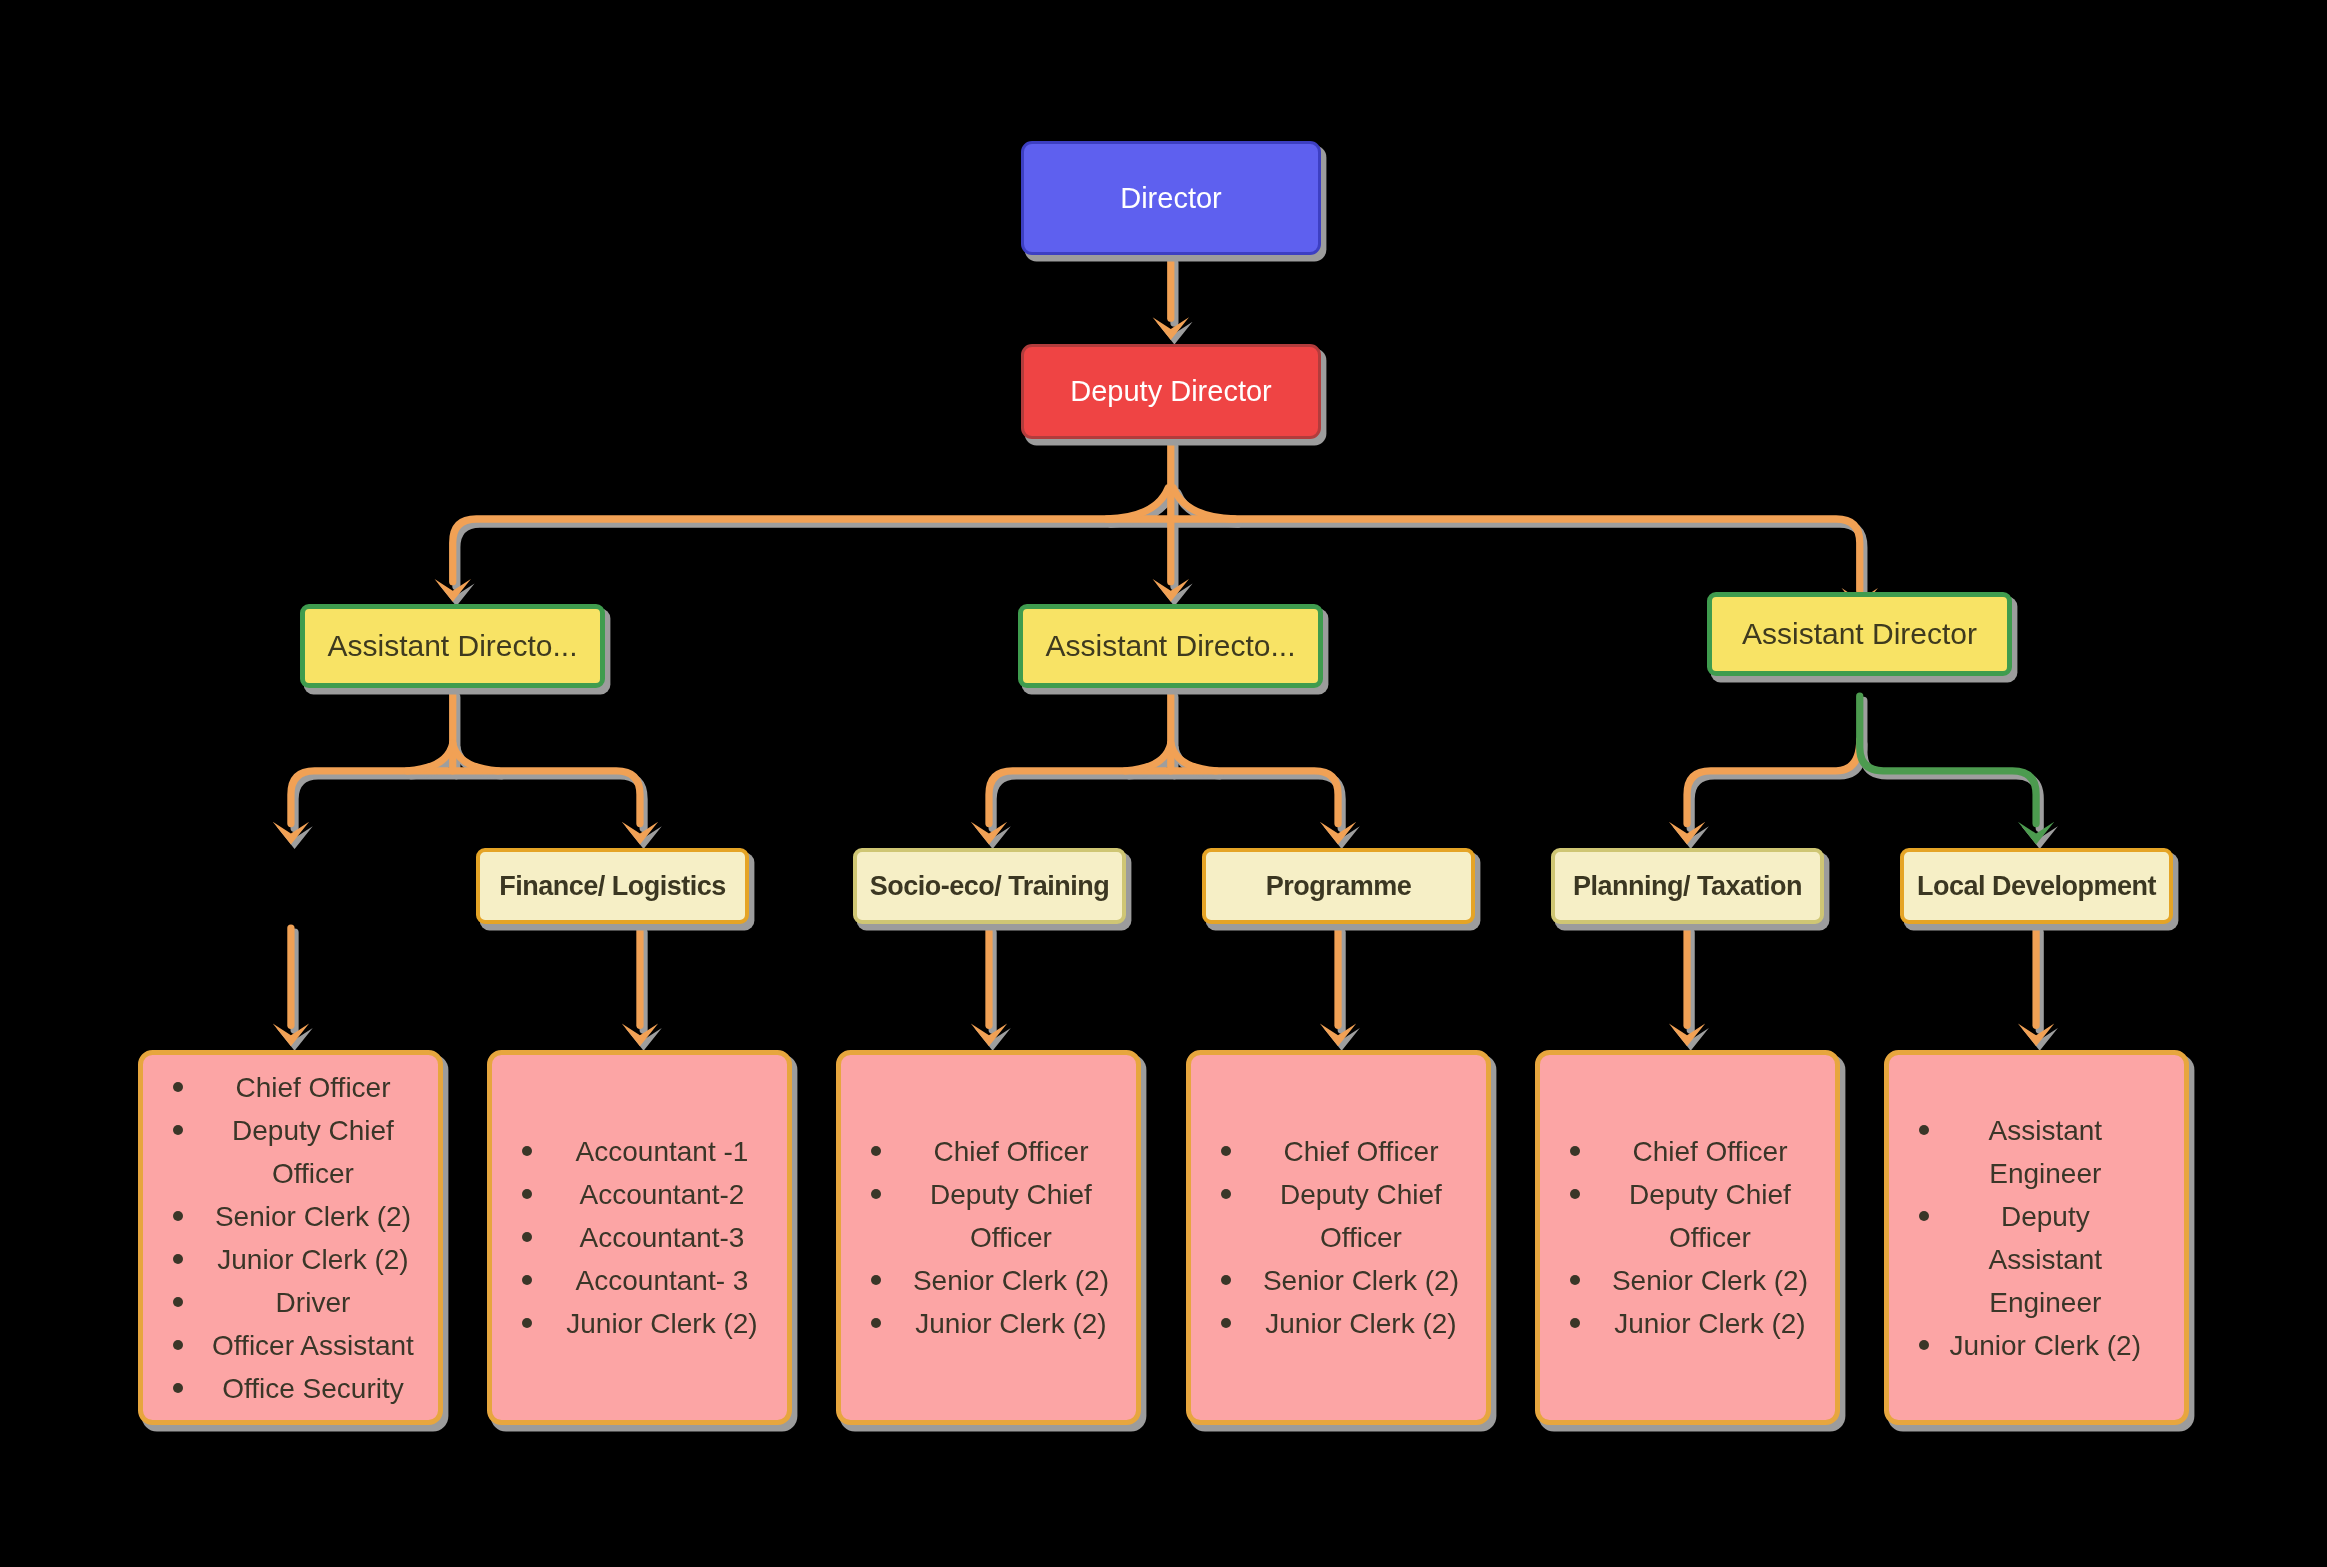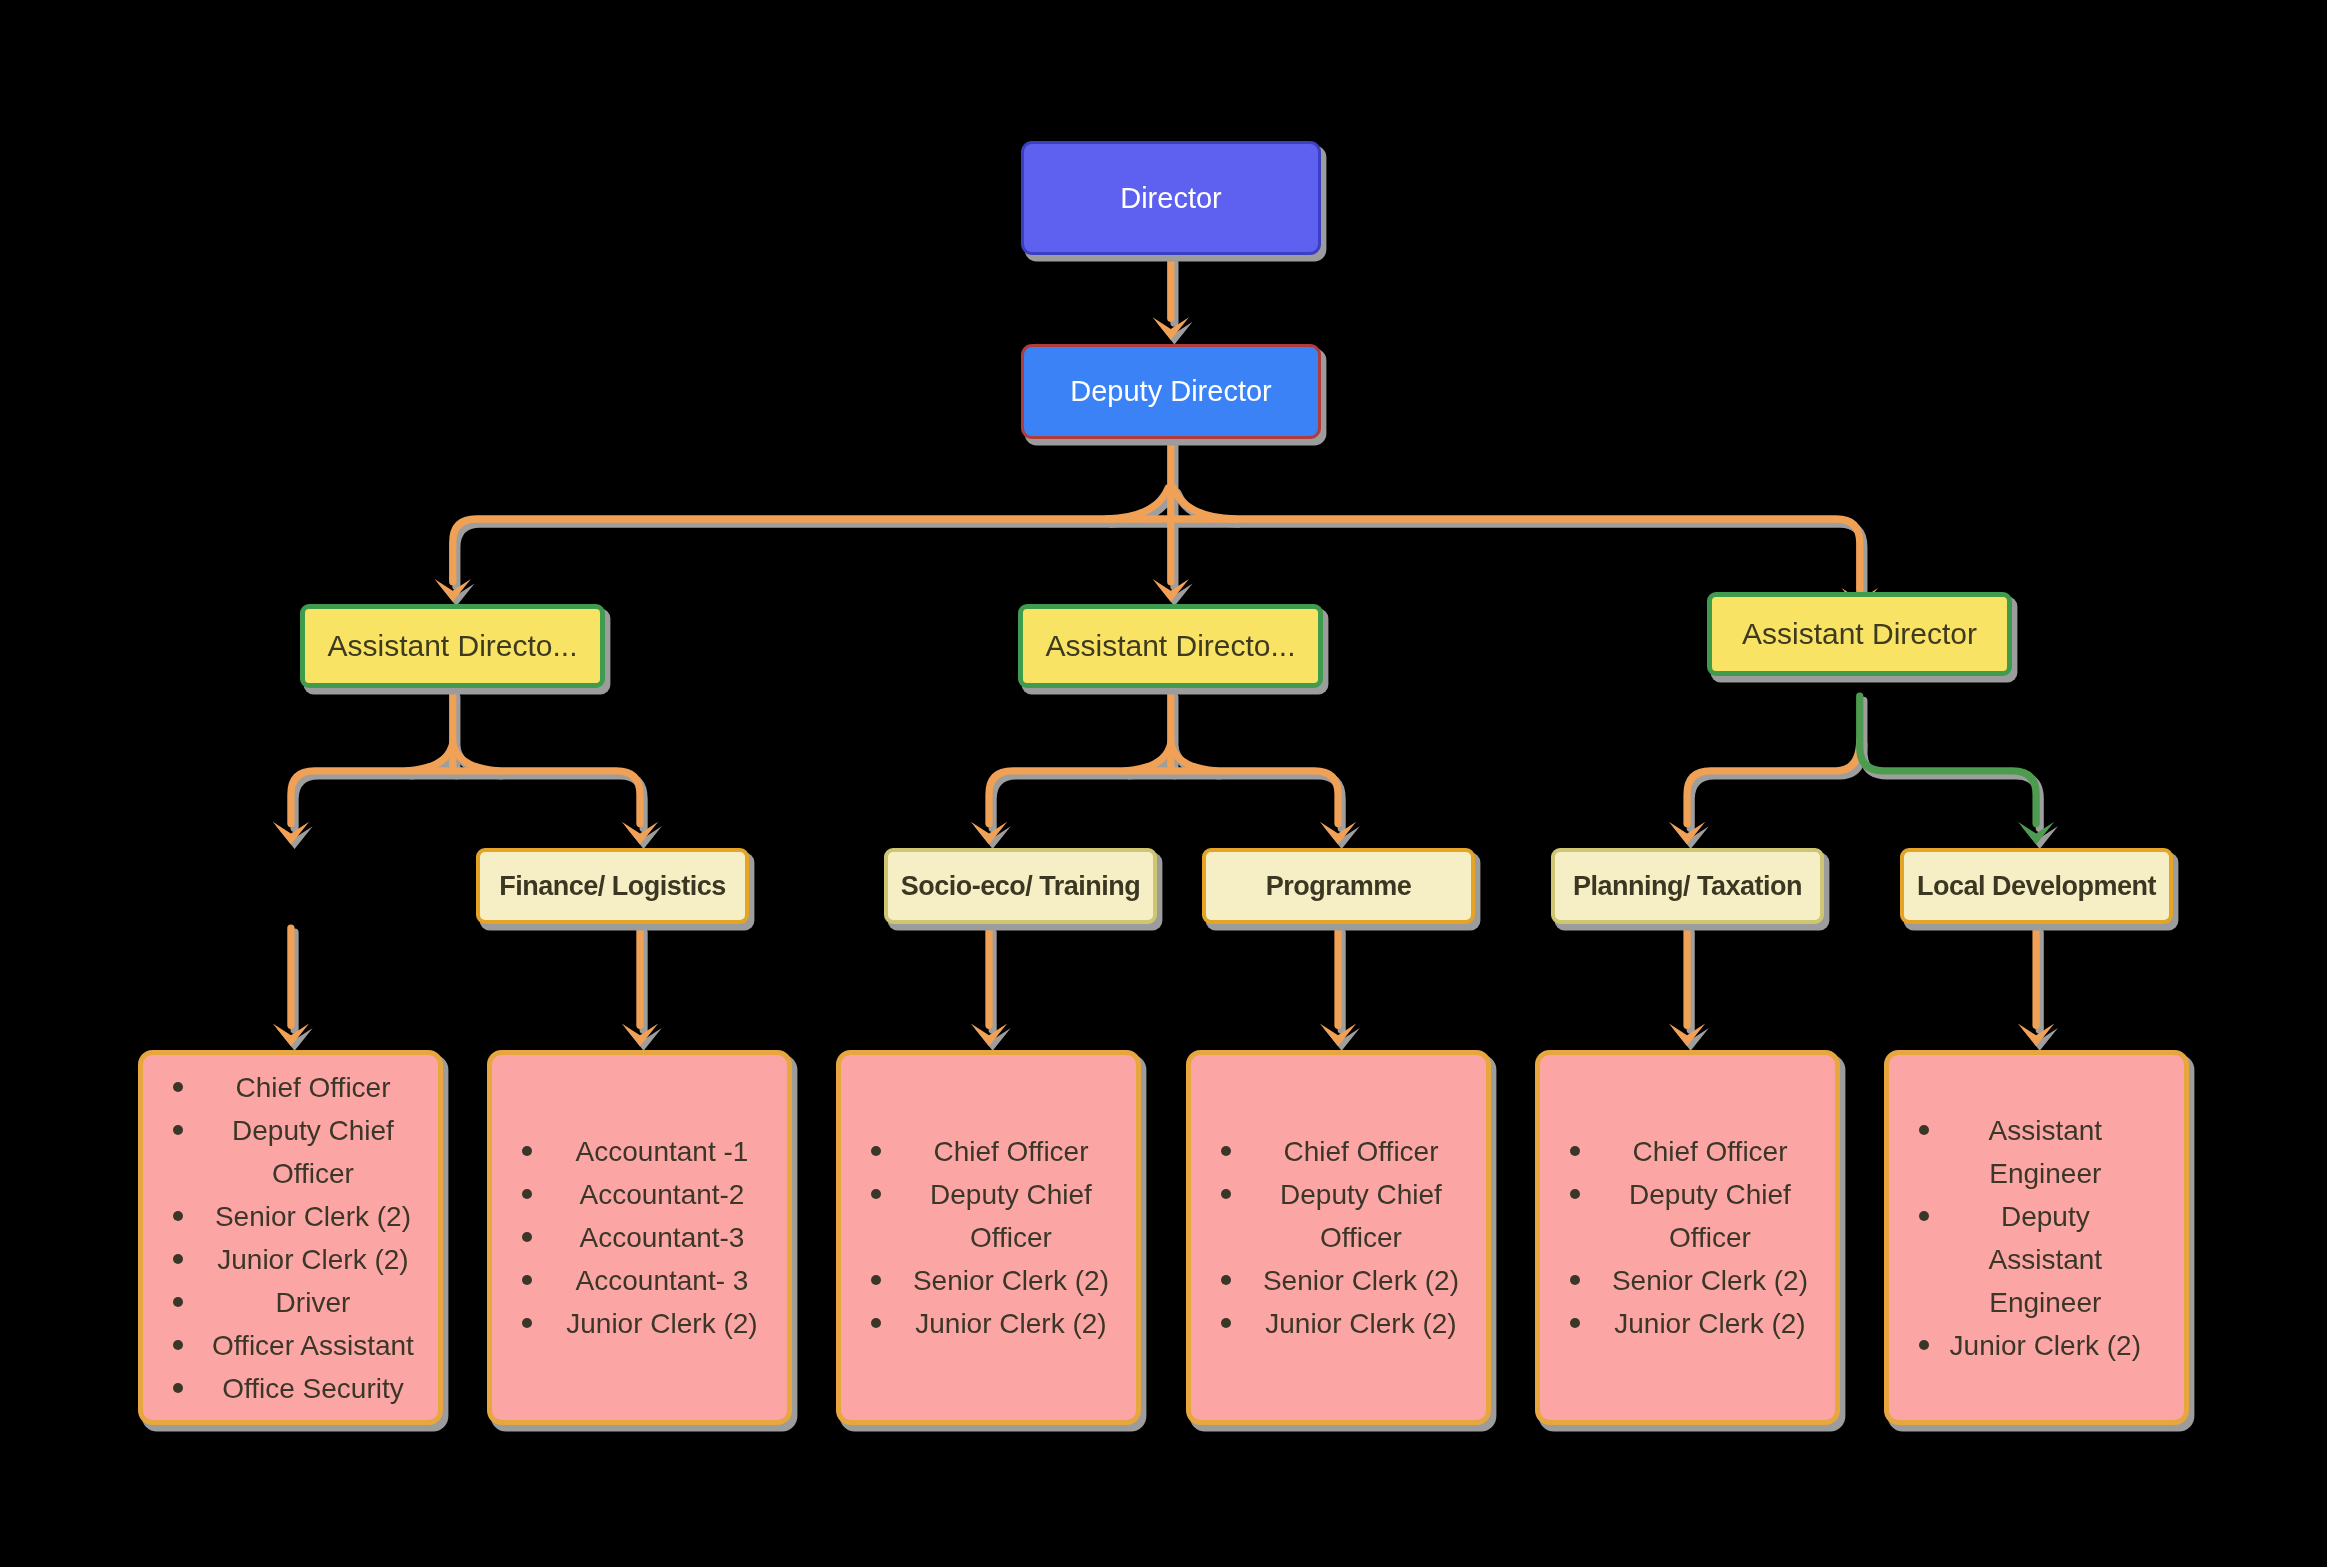--- a/index.html
+++ b/index.html
@@ -15,32 +15,32 @@
   .gl{stroke:#4C9B4F;}
   .ac{fill:#9E9E9E;transform:translate(4px,5px);}
   .ao{fill:#F1A155;}
   .ag{fill:#4C9B4F;}
 
   .node{position:absolute;box-sizing:border-box;display:flex;align-items:center;
         justify-content:center;text-align:center;
         box-shadow:4.5px 5.5px 0 0.9px #9C9C9C;}
   .director{left:1021px;top:141px;width:300px;height:114px;background:#5E60EF;
             border:3.6px solid #3D3FC2;border-radius:11px;color:#FFFFFF;font-size:29px;}
-  .deputy{left:1021px;top:344px;width:300px;height:95px;background:#3b82f6;
+  .deputy{left:1021px;top:344px;width:300px;height:95px;background:#ef4444;
           border:3.6px solid #B23C3C;border-radius:11px;color:#FFFFFF;font-size:29px;}
   .assistant{width:305px;height:84px;background:#F8E365;border:5.5px solid #3F9C4E;
              border-radius:9px;color:#3E3A1F;font-size:30px;}
   .assistant.a1{left:300px;top:604px;}
   .assistant.a2{left:1018px;top:604px;}
   .assistant.a3{left:1707px;top:592px;}
   .dept{width:273px;height:76px;top:848px;background:#F6EFC6;border-radius:9px;
         font-weight:bold;font-size:27px;color:#3B3722;letter-spacing:-0.5px;}
   .dept.olive{border:4.5px solid #CFC674;}
   .dept.orange{border:4.5px solid #E5A426;}
-  .d1{left:155px;} .d2{left:476px;} .d3{left:853px;margin-left:31px;}
+  .d1{left:155px;} .d2{left:476px;} .d3{left:853px;}
   .d4{left:1202px;} .d5{left:1551px;} .d6{left:1900px;}
   .leaf{width:305px;height:375px;top:1050px;background:#fca5a5;
         border:5.5px solid #E7A63E;border-radius:14.5px;justify-content:flex-start;}
   .l1{left:138px;} .l2{left:487px;} .l3{left:836px;}
   .l4{left:1186px;} .l5{left:1535px;} .l6{left:1884px;}
   .leaf ul{list-style:none;margin:0;padding:0 12.7px 0 23.6px;width:100%;
            font-size:28px;line-height:43px;color:#3A3628;}
   .leaf.narrow ul{padding-right:40px;}
   .leaf li{position:relative;padding-left:34px;}
   .leaf li::before{content:"";position:absolute;left:6.4px;top:16.4px;width:10px;height:10px;

